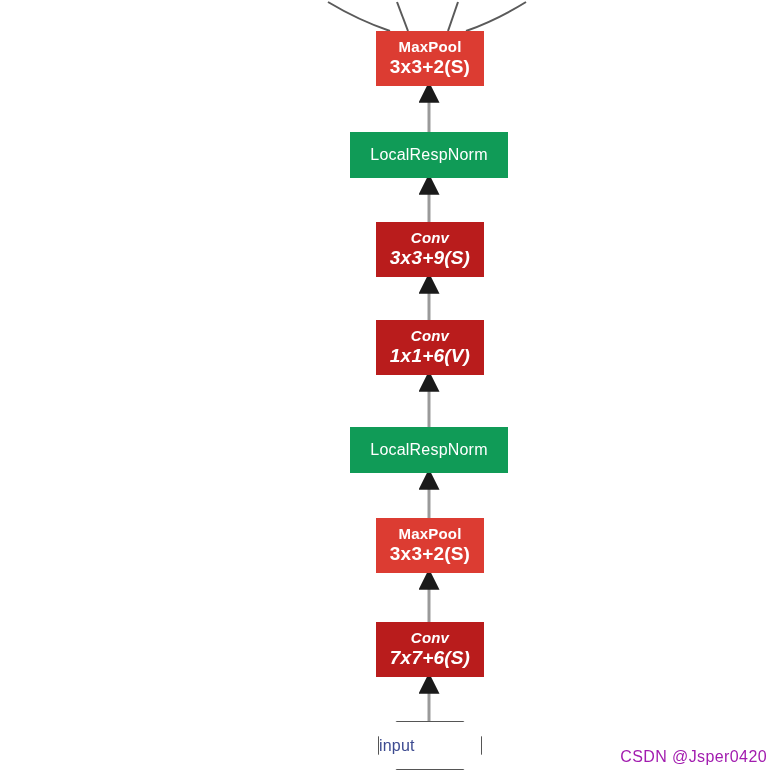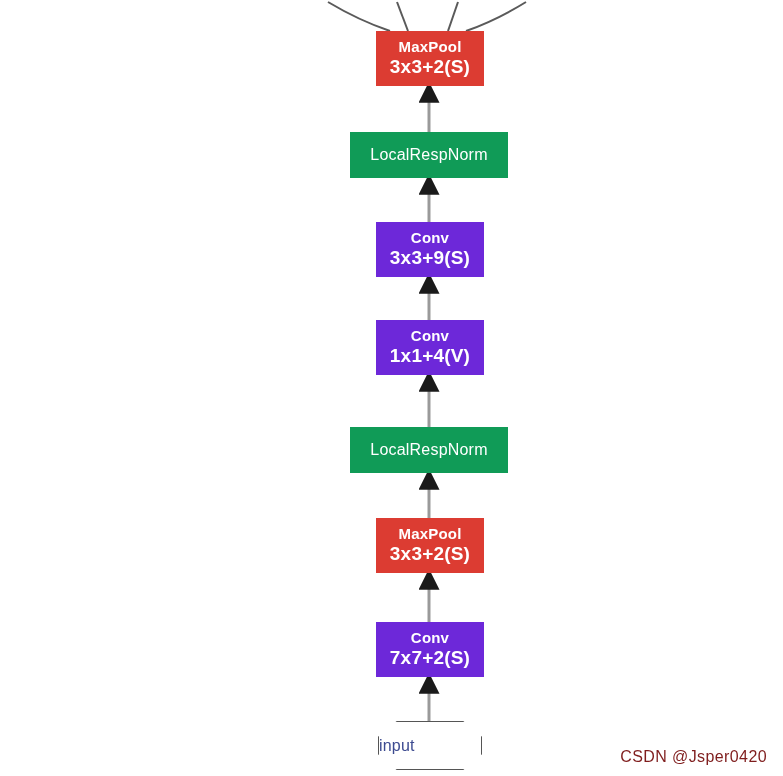--- a/index.html
+++ b/index.html
@@ -34,21 +34,21 @@
     color: #ffffff;
     text-align: center;
     line-height: 1.12;
     letter-spacing: 0.2px;
     -webkit-font-smoothing: antialiased;
   }
   .node .l1 { font-size: 15px; font-weight: 700; }
   .node .l2 { font-size: 19px; font-weight: 700; }
 
   .node.maxpool { background: #dc3c32; }
-  .node.conv    { background: #6d28d9; }
+  .node.conv    { background: #b91c1c; font-style: italic; }
   .node.lrn     { background: #109b57; }
 
   .node.lrn .l1 {
     font-size: 16px;
     font-weight: 400;
   }
 
   
   .octagon {
     position: absolute;
@@ -68,21 +68,21 @@
     color: #3c4a90;
     font-size: 16px;
     letter-spacing: .2px;
   }
 
   
   .watermark {
     position: absolute;
     right: 16px;
     bottom: 10px;
-    color: #7f1d1d;
+    color: #a21caf;
     font-size: 16px;
     letter-spacing: .4px;
     white-space: nowrap;
   }
 
   svg.edges {
     position: absolute;
     left: 0;
     top: 0;
     width: 783px;
@@ -125,32 +125,32 @@
       </div>
       <div class="node lrn" style="left: 350px; top: 132px; width: 158px; height: 46px;">
         <div class="l1">LocalRespNorm</div>
       </div>
       <div class="node conv" style="left: 376px; top: 222px; width: 108px; height: 55px;">
         <div class="l1">Conv</div>
         <div class="l2">3x3+9(S)</div>
       </div>
       <div class="node conv" style="left: 376px; top: 320px; width: 108px; height: 55px;">
         <div class="l1">Conv</div>
-        <div class="l2">1x1+4(V)</div>
+        <div class="l2">1x1+6(V)</div>
       </div>
       <div class="node lrn" style="left: 350px; top: 427px; width: 158px; height: 46px;">
         <div class="l1">LocalRespNorm</div>
       </div>
       <div class="node maxpool" style="left: 376px; top: 518px; width: 108px; height: 55px;">
         <div class="l1">MaxPool</div>
         <div class="l2">3x3+2(S)</div>
       </div>
       <div class="node conv" style="left: 376px; top: 622px; width: 108px; height: 55px;">
         <div class="l1">Conv</div>
-        <div class="l2">7x7+2(S)</div>
+        <div class="l2">7x7+6(S)</div>
       </div>
     </div>
 
   <div class="octagon" id="input-node" style="left: 378px; top: 721px; width: 104px; height: 49px;">
     <span class="olabel">input</span>
   </div>
 
   <div class="watermark">CSDN @Jsper0420</div>
 </div>
 

